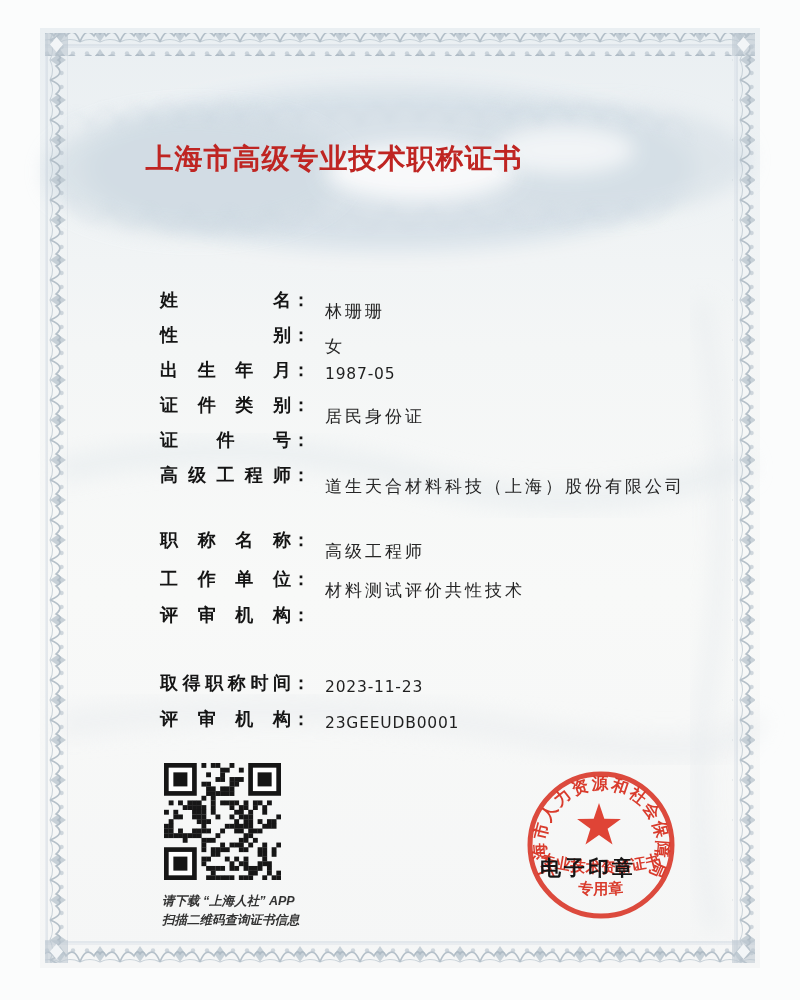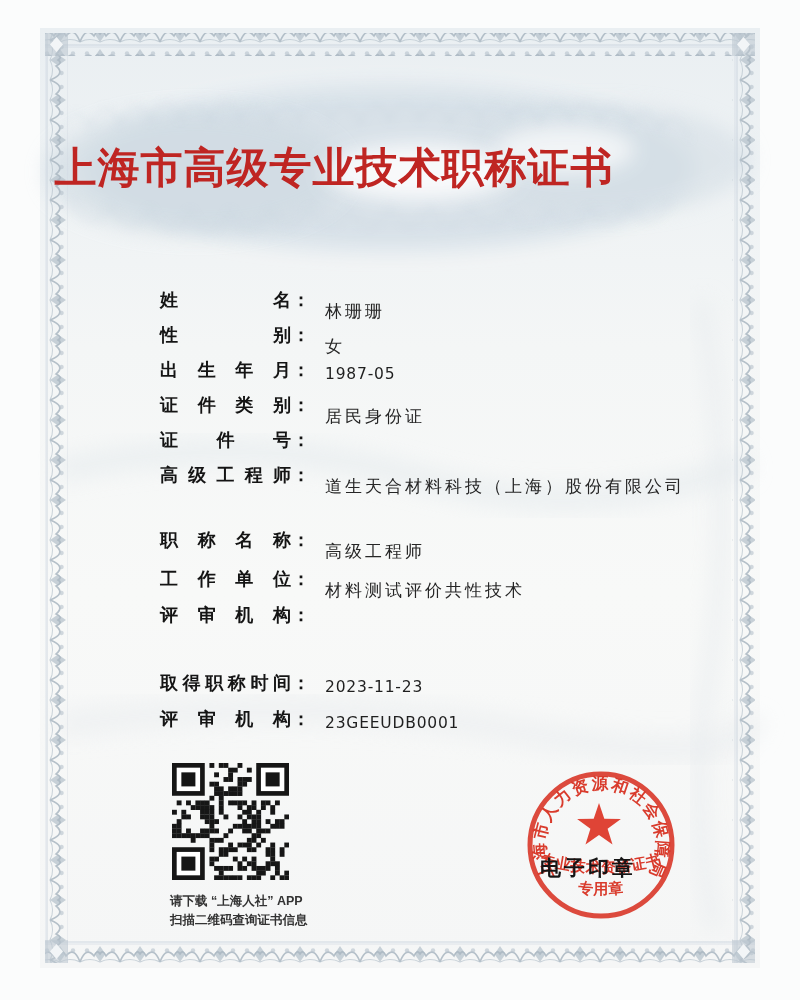--- a/index.html
+++ b/index.html
@@ -10,38 +10,38 @@
   }
   .paper-tint{
     position:absolute;left:40px;top:28px;right:40px;bottom:32px;
     background:linear-gradient(180deg,#eaeff2 0%,#eef2f4 16%,#f4f6f6 34%,#f8f9f8 60%,#f5f6f6 100%);
     z-index:0;
   }
   svg.layer{position:absolute;left:0;top:0;z-index:1;}
   svg.frame{z-index:2;}
   .title{
     position:absolute;left:0;top:140px;width:668px;text-align:center;
-    font-size:42px;font-weight:700;letter-spacing:1px;color:#bf2522;
+    font-size:28px;font-weight:700;letter-spacing:1px;color:#bf2522;
     z-index:5;margin:0;
   }
   .fields{position:absolute;left:160px;top:0;width:560px;z-index:5;}
   .row{position:absolute;left:0;display:flex;align-items:flex-start;justify-content:space-between;}
   .label{
     display:inline-block;width:131px;font-size:18px;font-weight:700;color:#141414;
     text-align:justify;text-align-last:justify;line-height:22px;white-space:nowrap;
   }
   .colon{font-size:18px;font-weight:700;color:#141414;margin-left:1px;line-height:22px;}
   .value{
     margin-left:15px;font-size:17px;color:#262626;letter-spacing:3px;
     font-family:"Liberation Serif", serif;line-height:26px;max-width:388px;margin-top:10px;
   }
   .value.num{
     font-family:"DejaVu Sans", sans-serif;letter-spacing:0.8px;font-size:15.5px;margin-top:2px;color:#1f1f1f;
   }
-  .qr-block{position:absolute;left:172px;top:763px;z-index:5;}
+  .qr-block{position:absolute;left:164px;top:763px;z-index:5;font-style:italic;}
   .qr{width:117px;height:117px;}
   .qr-caption{
     margin-top:12px;font-size:12.5px;font-weight:700;color:#333;line-height:1.55;
     white-space:nowrap;margin-left:-2px;
   }
   .seal{position:absolute;left:505px;top:755px;width:200px;height:180px;z-index:6;}
   .seal svg{position:absolute;left:0;top:0;}
   .seal-ring-text{font-size:16.5px;font-weight:700;letter-spacing:2px;fill:#d93b2c;
     font-family:"Liberation Sans", sans-serif;}
   .seal-mid-text{font-size:15px;font-weight:700;letter-spacing:0.5px;fill:#d93b2c;

